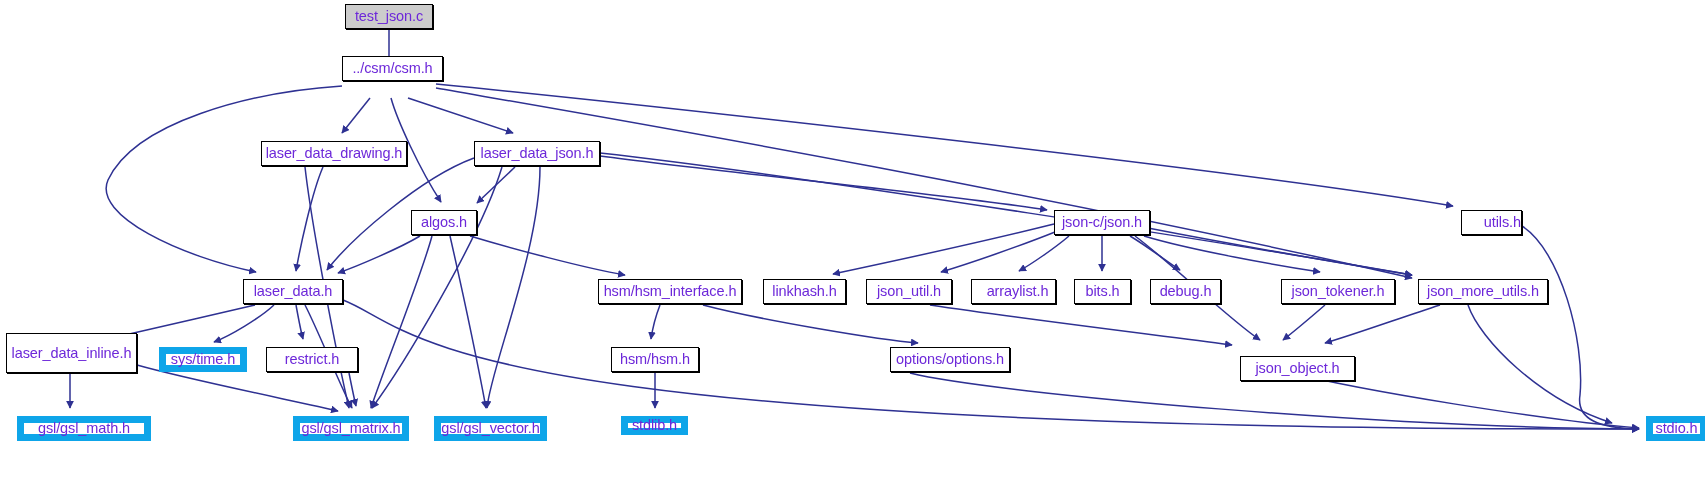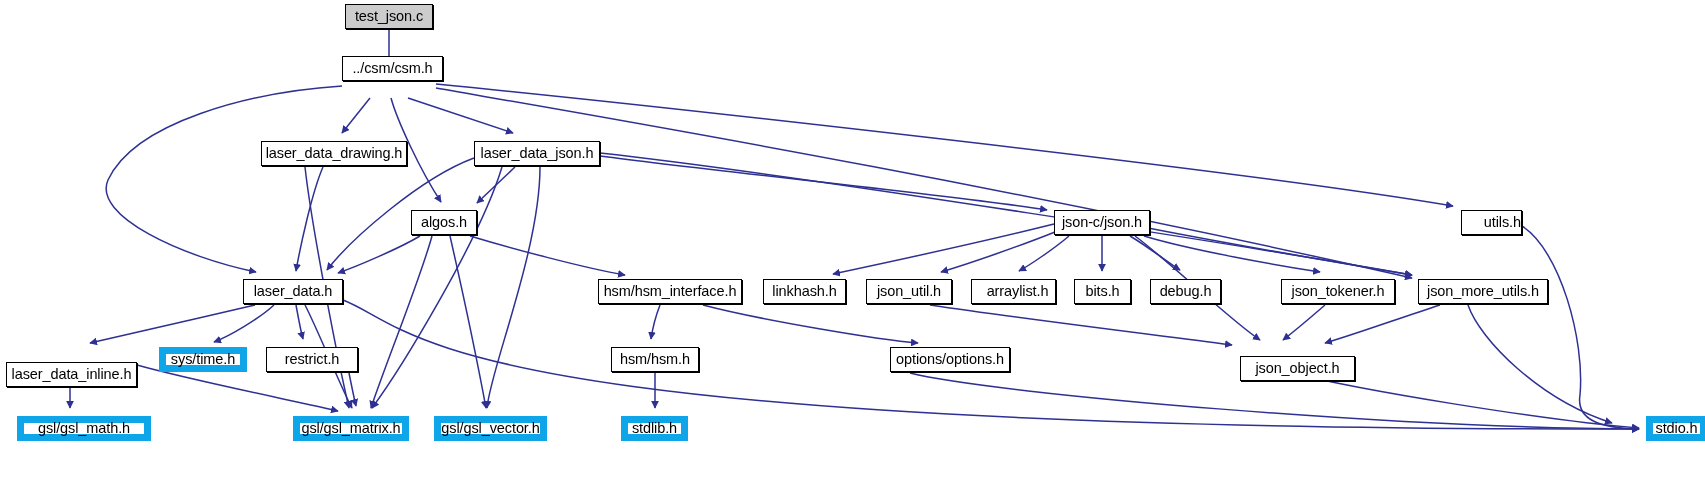--- a/index.html
+++ b/index.html
@@ -21,21 +21,21 @@
     left: 0;
     top: 0;
     width: 1705px;
     height: 485px;
   }
   .node {
     position: absolute;
     box-sizing: border-box;
     background: #ffffff;
     border: 1px solid #000000;
-    color: #000000;
+    color: #6d28d9;
     font-size: 14.5px;
     line-height: 1;
     display: flex;
     align-items: center;
     justify-content: center;
     white-space: nowrap;
     letter-spacing: -0.1px;
     z-index: 5;
   }
   .node.root {
@@ -170,21 +170,21 @@
       </div>
       <div class="node bold" style="left: 1150px; top: 279px; width: 71px; height: 25px;">
         <span>debug.h</span>
       </div>
       <div class="node bold" style="left: 1281px; top: 279px; width: 114px; height: 25px;">
         <span>json_tokener.h</span>
       </div>
       <div class="node bold" style="left: 1418px; top: 279px; width: 130px; height: 25px;">
         <span>json_more_utils.h</span>
       </div>
-      <div class="node bold" style="left: 6px; top: 362px; width: 131px; height: 25px;">
+      <div class="node bold" style="left: 6px; top: 333px; width: 131px; height: 40px;">
         <span>laser_data_inline.h</span>
       </div>
       <div class="node sys" style="left: 159px; top: 347px; width: 88px; height: 25px;">
         <span>sys/time.h</span>
       </div>
       <div class="node bold" style="left: 266px; top: 347px; width: 92px; height: 25px;">
         <span>restrict.h</span>
       </div>
       <div class="node bold" style="left: 611px; top: 347px; width: 88px; height: 25px;">
         <span>hsm/hsm.h</span>
@@ -197,21 +197,21 @@
       </div>
       <div class="node sys" style="left: 17px; top: 416px; width: 134px; height: 25px;">
         <span>gsl/gsl_math.h</span>
       </div>
       <div class="node sys" style="left: 293px; top: 416px; width: 116px; height: 25px;">
         <span>gsl/gsl_matrix.h</span>
       </div>
       <div class="node sys" style="left: 434px; top: 416px; width: 113px; height: 25px; text-align: right;">
         <span>gsl/gsl_vector.h</span>
       </div>
-      <div class="node sys" style="left: 621px; top: 416px; width: 67px; height: 25px;">
+      <div class="node sys" style="left: 621px; top: 416px; width: 67px; height: 19px;">
         <span>stdlib.h</span>
       </div>
       <div class="node sys" style="left: 1646px; top: 416px; width: 61px; height: 25px;">
         <span>stdio.h</span>
       </div>
     </div>
 
 </div>
 
 </body></html>

